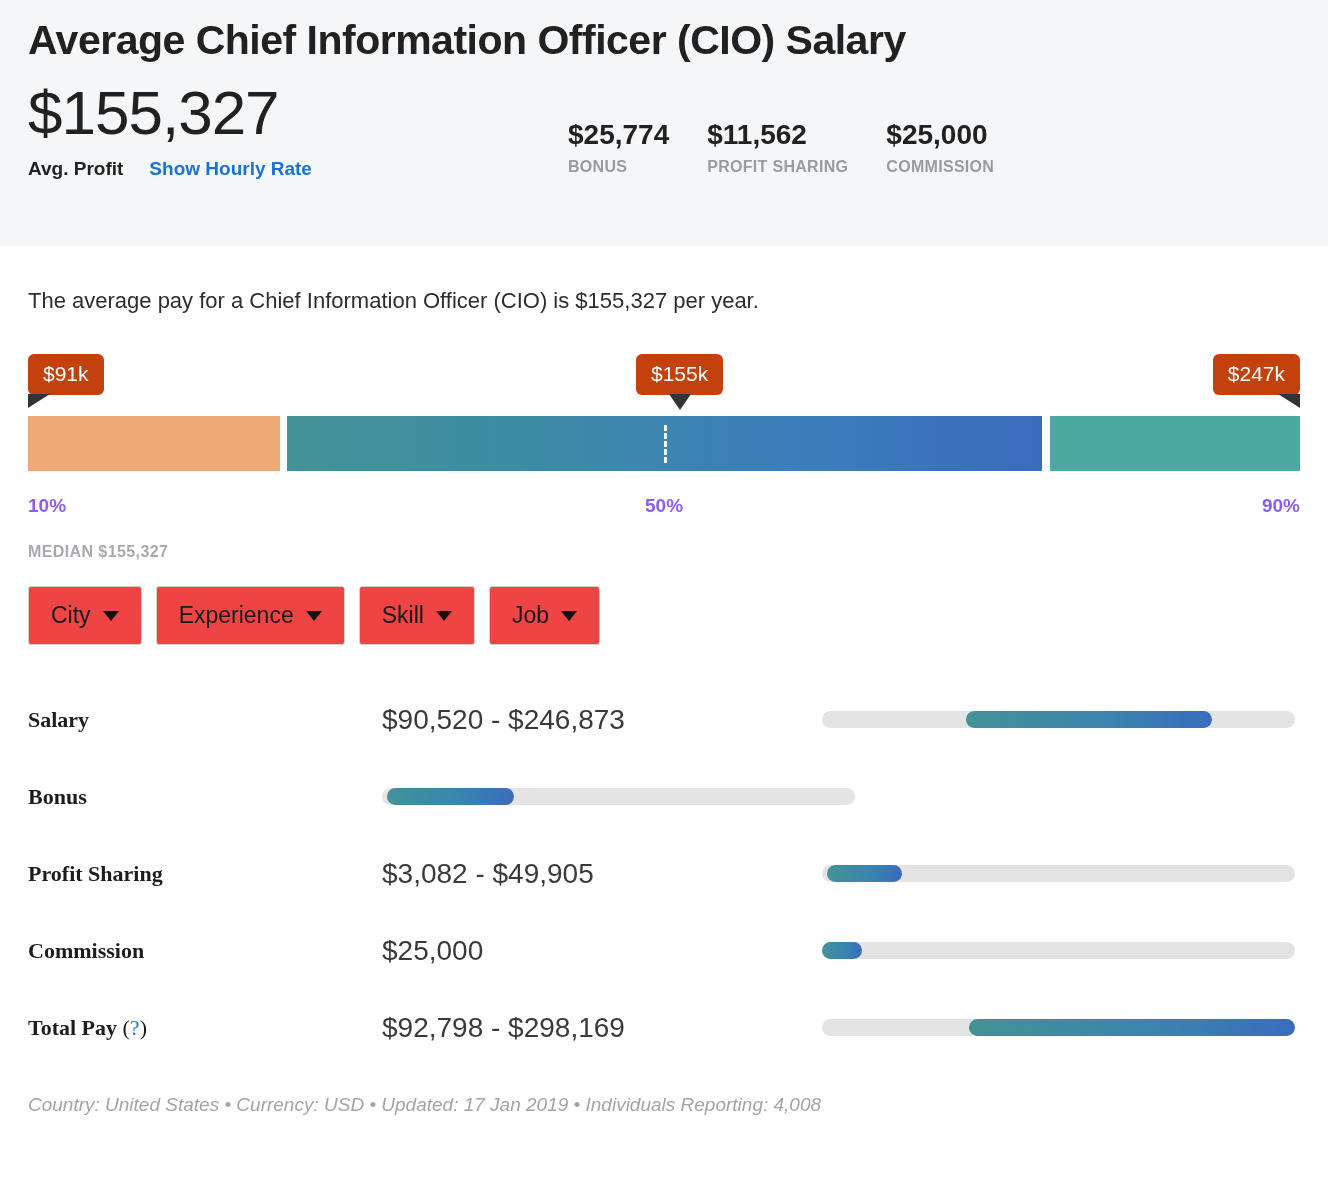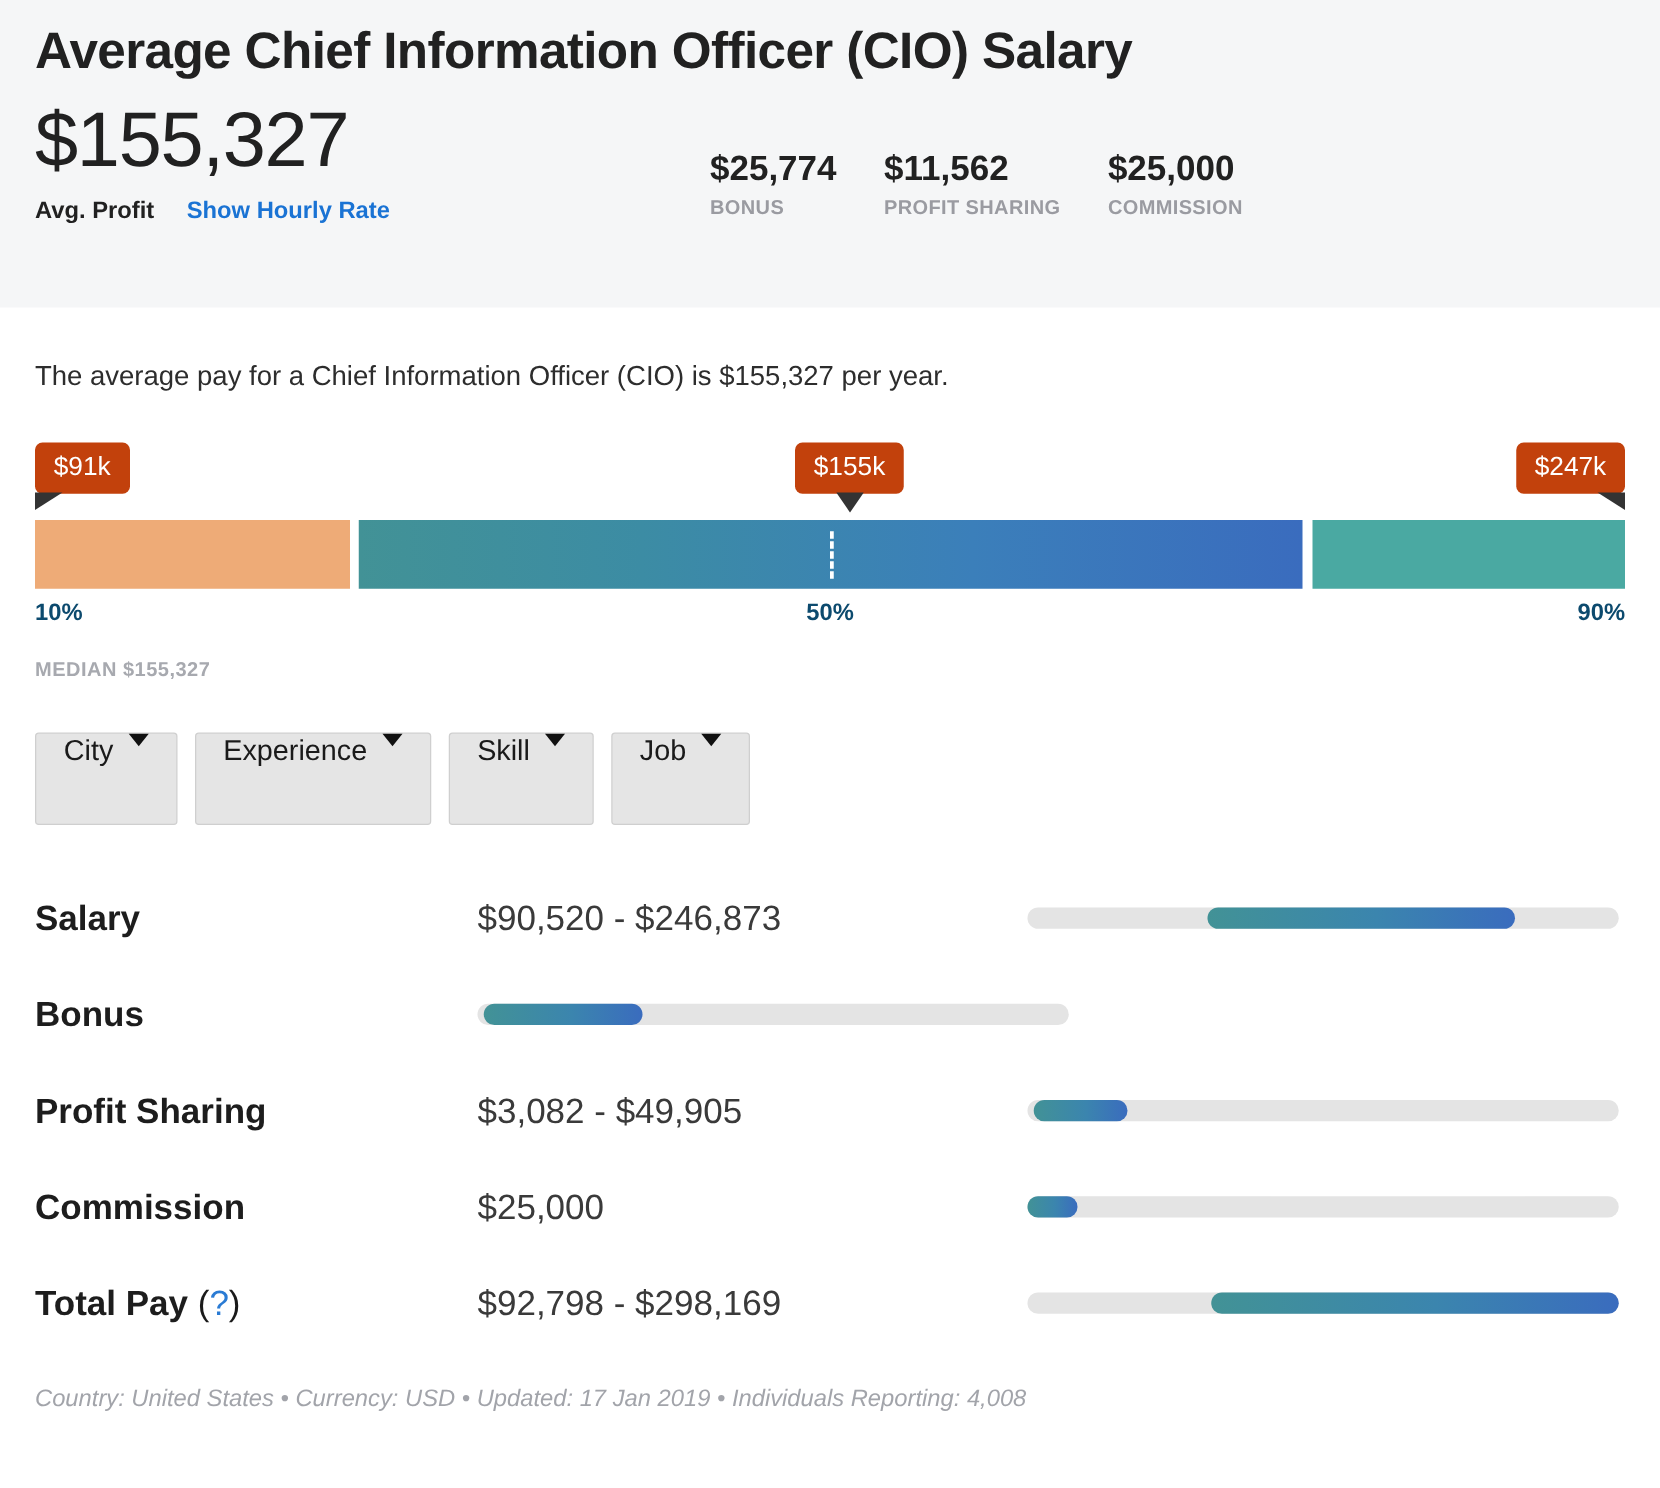--- a/index.html
+++ b/index.html
@@ -141,48 +141,48 @@
     top: 9px;
     left: 636px;
     width: 0;
     height: 38px;
     border-left: 3px dashed #ffffff;
   }
 
   .pct-row {
     position: relative;
     height: 30px;
-    margin-top: 9px;
+    margin-top: 24px;
     font-size: 19px;
     font-weight: bold;
-    color: #0c4a6e;
+    color: #8b5cf6;
   }
   .pct { position: absolute; }
   .pct.p10 { left: 0; }
   .pct.p50 { left: 617px; }
   .pct.p90 { right: 0; }
 
   .median-text {
     font-size: 16px;
     font-weight: bold;
     color: #a7a9af;
     margin-top: 18px;
     letter-spacing: 0.4px;
   }
 
   
   .filters { display: flex; gap: 14px; margin-top: 32px; }
   .filter-btn {
     border: 1px solid #cfcfcf;
-    background: #e5e5e5;
+    background: #ef4444;
     border-radius: 3px;
-    height: 74px;
+    height: 59px;
     padding: 0 22px;
     display: flex;
-    align-items: flex-start;
+    align-items: center;
     gap: 12px;
     font-size: 23px;
     color: #1a1a1a;
     cursor: pointer;
     font-family: "Liberation Sans", sans-serif;
   }
   .caret {
     width: 0; height: 0;
     border-left: 8px solid transparent;
     border-right: 8px solid transparent;
@@ -191,24 +191,25 @@
 
   
   .table { margin-top: 36px; }
   .trow {
     display: flex;
     align-items: center;
     height: 77px;
   }
   .tlabel {
     width: 354px;
-    font-size: 28px;
+    font-size: 22px;
     font-weight: bold;
     color: #1d1d1d;
     white-space: nowrap;
+    font-family: Liberation Serif, serif;
   }
   .help-mark { font-weight: normal; color: #1a1a1a; }
   .help-mark .q { color: #2a7bd4; }
   .tvalue {
     width: 440px;
     font-size: 28px;
     color: #3a3a3a;
     font-weight: 300;
     white-space: nowrap;
   }

